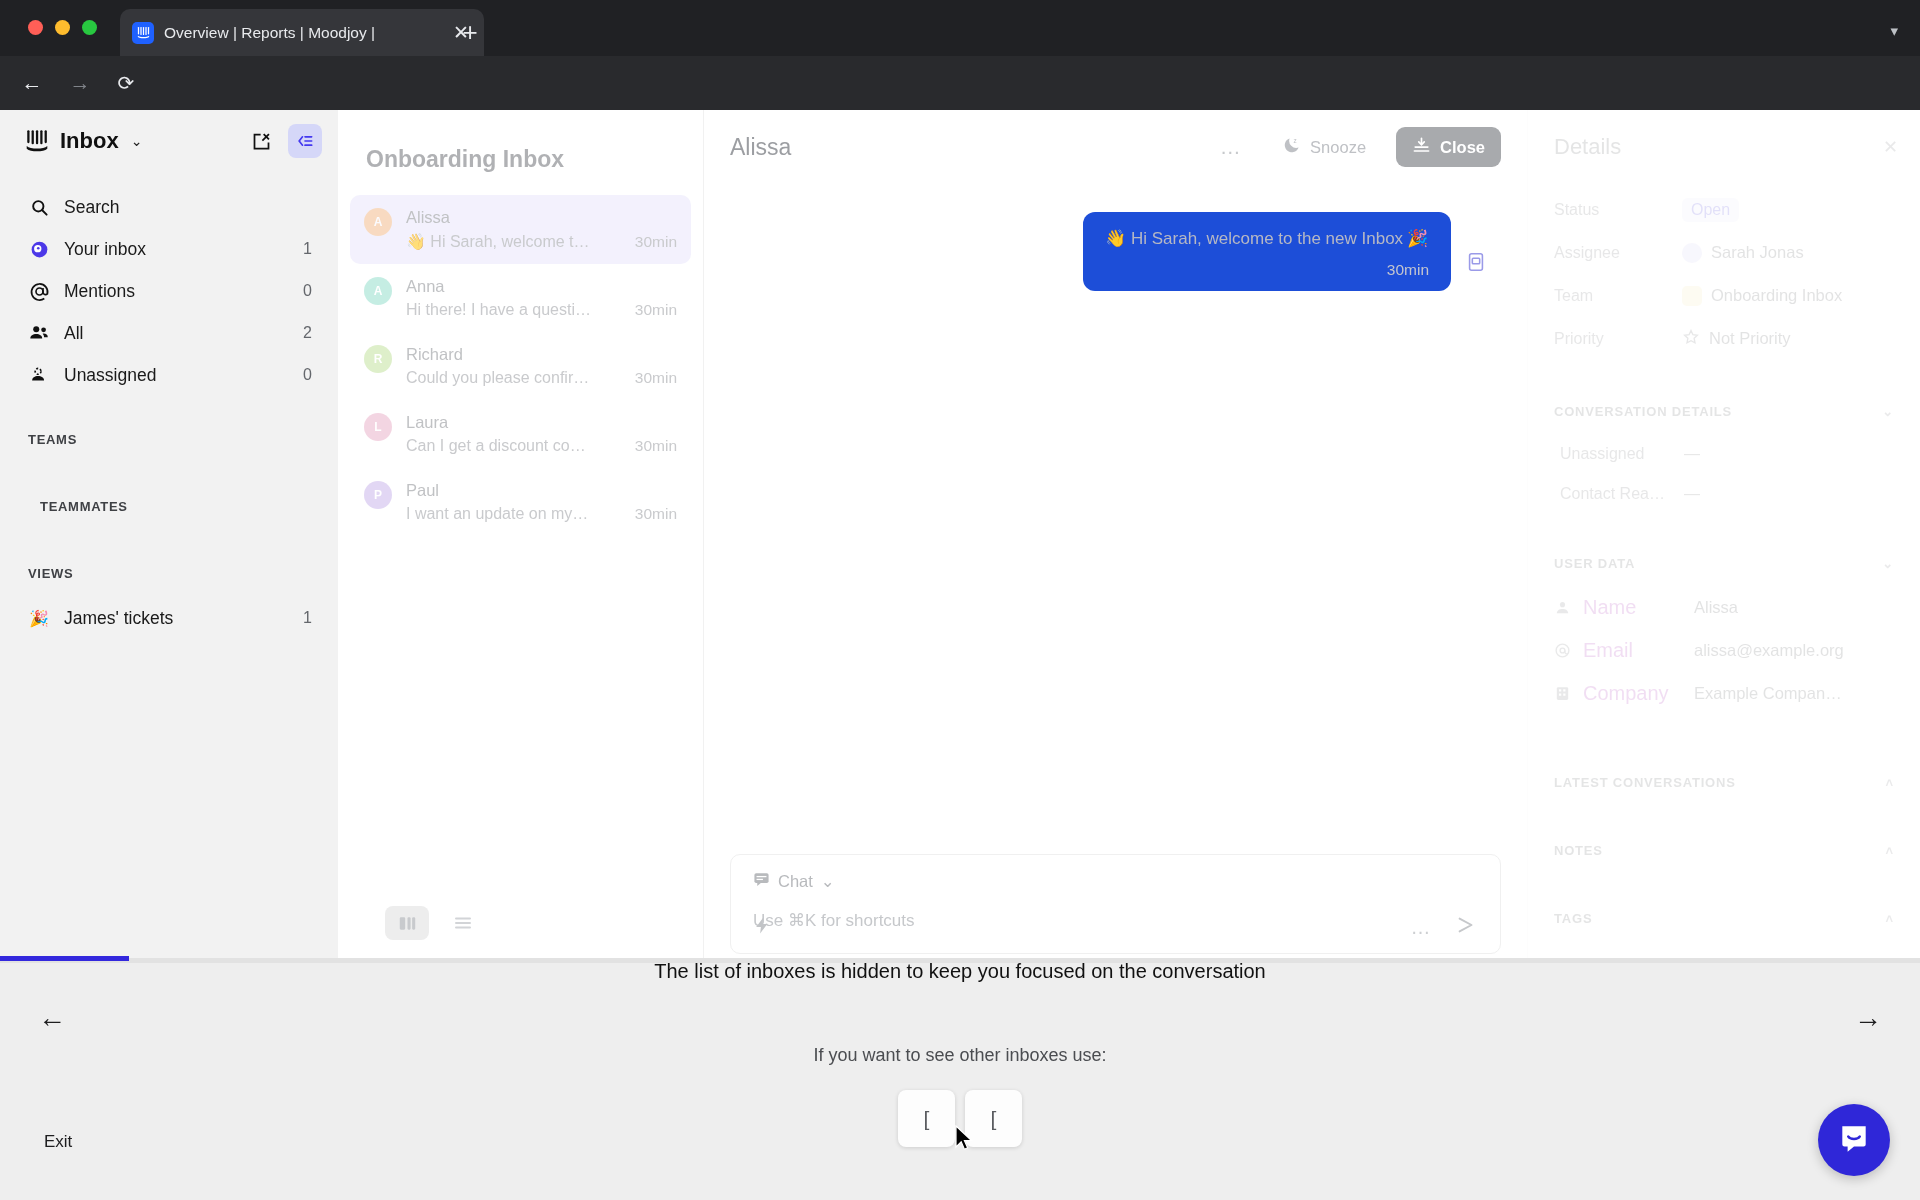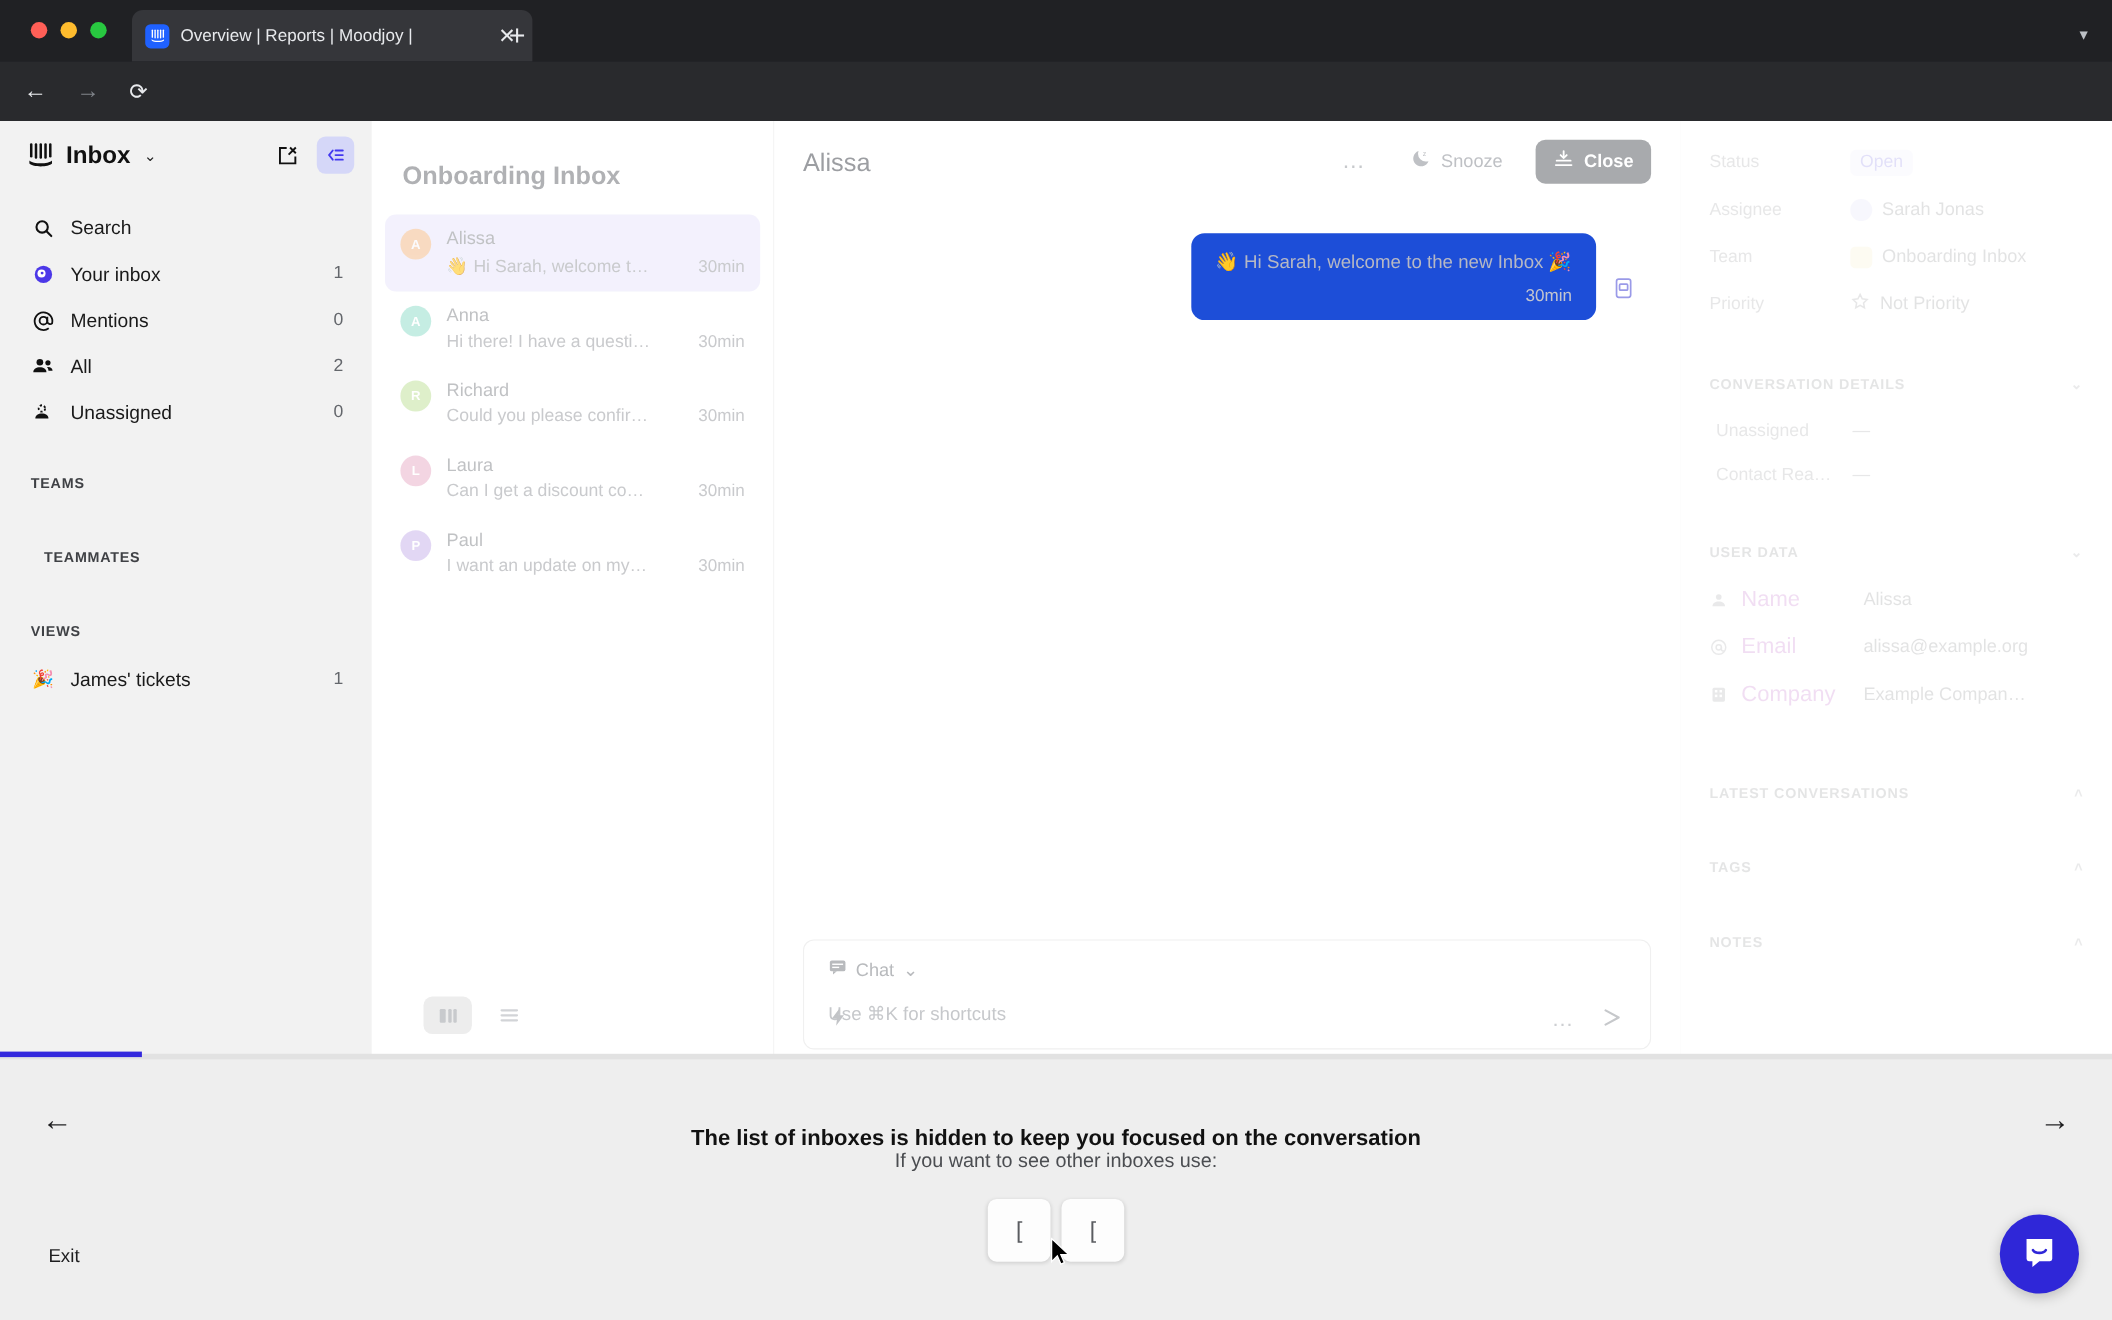--- a/index.html
+++ b/index.html
@@ -183,22 +183,22 @@
   .det-sub2-val { font-size:16.5px; color:#3d3f43; overflow:hidden;
                   text-overflow:ellipsis; white-space:nowrap; }
 
   
   #overlay { position:absolute; left:0; top:960px; width:1920px; height:240px; background:#eeeeee; }
   #overlay-progress-track { position:absolute; left:0; top:-2px; width:1920px; height:5px; background:#e2e2e2; }
   #overlay-progress-fill { position:absolute; left:0; top:-2px; height:5px; background:#3328dd; }
   #overlay-prev { position:absolute; left:38px; top:1002px; color:#1d1d1f; font-size:28px; }
   #overlay-next { position:absolute; right:38px; top:1002px; color:#1d1d1f; font-size:28px; }
   #overlay-exit { position:absolute; left:44px; top:1132px; font-size:17px; color:#1d1d1f; }
-  #overlay-head { position:absolute; left:0; top:1024px; width:1920px; text-align:center;
-                  font-size:20px; font-weight:700; color:#111; }
+  #overlay-head { position:absolute; left:0; top:960px; width:1920px; text-align:center;
+                  font-size:20px; font-weight:400; color:#111; }
   #overlay-sub { position:absolute; left:0; top:1045px; width:1920px; text-align:center;
                  font-size:18px; color:#4b4d51; }
   #keys { position:absolute; left:0; top:1090px; width:1920px; display:flex;
           justify-content:center; gap:10px; }
   .keycap { width:57px; height:57px; background:#fdfdfd; border-radius:8px;
             box-shadow:0 1px 4px rgba(0,0,0,.14); display:flex; align-items:center;
             justify-content:center; font-size:21px; color:#5a5c60; }
   #cursor { position:absolute; left:955px; top:1125px; width:20px; height:26px; }
 
   #intercom-launcher { position:absolute; left:1818px; top:1104px; width:72px; height:72px;
@@ -516,20 +516,24 @@
         <span id="send-icon">
           <svg width="24" height="22" viewBox="0 0 24 24" fill="none" stroke="#c6c8cb" stroke-width="2.1" stroke-linecap="round" stroke-linejoin="round">
             <path d="M5 5l13 7-13 7"></path>
           </svg>
         </span>
       </div>
     </div>
   </div>
 
   <div id="details">
+    <div id="details-header">
+      <span id="details-title">Details</span>
+      <span id="details-close">✕</span>
+    </div>
 
     <div class="det-row" id="det-status-row">
       <span class="det-key">Status</span>
       <span class="det-val">
           <span class="det-pill">Open</span>
         </span>
     </div>
     <div class="det-row">
       <span class="det-key">Assignee</span>
       <span class="det-val">
@@ -606,25 +610,25 @@
       </span>
       <span class="det-sub2-key">Company</span>
       <span class="det-sub2-val">Example Compan…</span>
     </div>
 
     <div class="det-section" id="sec-latest">
       <span class="sec-label">LATEST CONVERSATIONS</span>
       <span class="chev">˄</span>
     </div>
     <div class="det-section" style="margin-top:22px">
+      <span class="sec-label">NOTES</span>
+      <span class="chev">˄</span>
+    </div>
+    <div class="det-section" style="margin-top:22px">
       <span class="sec-label">TAGS</span>
-      <span class="chev">˄</span>
-    </div>
-    <div class="det-section" style="margin-top:22px">
-      <span class="sec-label">NOTES</span>
       <span class="chev">˄</span>
     </div>
   </div>
 </div>
 
 <div id="overlay">
   <div id="overlay-progress-track">
     <div id="overlay-progress-fill" style="width: 6.7%; background: rgb(51, 40, 221);"></div>
   </div>
 </div>

